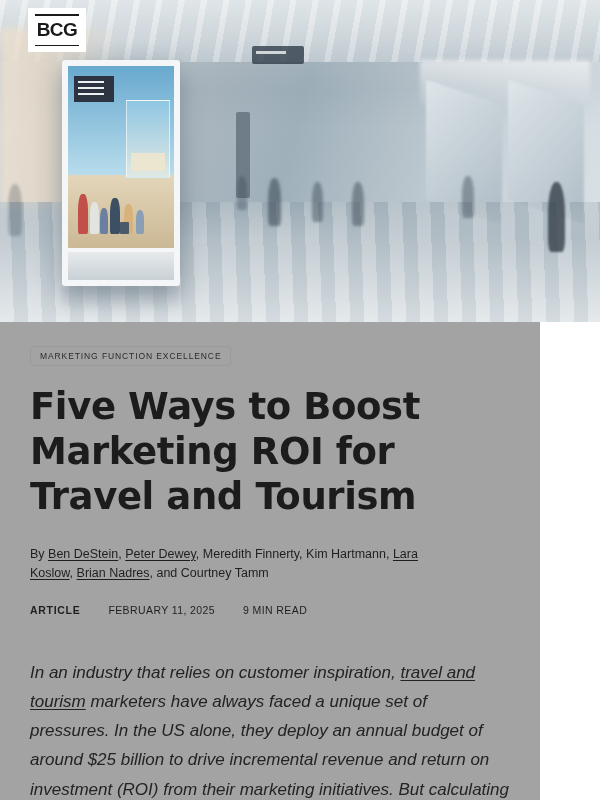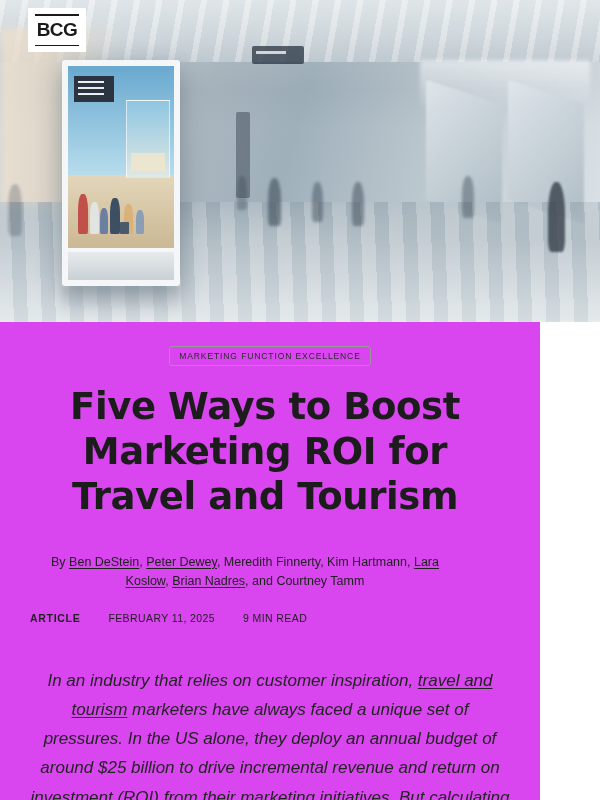--- a/index.html
+++ b/index.html
@@ -10,22 +10,21 @@
     height: 800px;
     background: #ffffff;
     font-family: "Liberation Sans", sans-serif;
     overflow: hidden;
   }
 
   .page {
     position: relative;
     width: 540px;
     height: 800px;
-    background: #d946ef;
-    text-align: center;
+    background: #a3a3a3;
   }
 
   
   .hero {
     position: relative;
     width: 600px;
     height: 322px;
     overflow: hidden;
     background: #b9c3c9;
   }
@@ -227,21 +226,21 @@
     margin: 18px 0 0;
     font-family: "DejaVu Sans", sans-serif;
     font-weight: 700;
     font-size: 37px;
     line-height: 1.22;
     letter-spacing: -0.4px;
     color: #1c1c1c;
     max-width: 470px;
   }
   .byline {
-    margin-top: 34px;
+    margin-top: 26px;
     font-size: 12.5px;
     line-height: 1.55;
     color: #1f1f1f;
     max-width: 430px;
   }
   .byline a {
     color: #1f1f1f;
     text-decoration: underline;
     text-underline-offset: 2px;
   }

